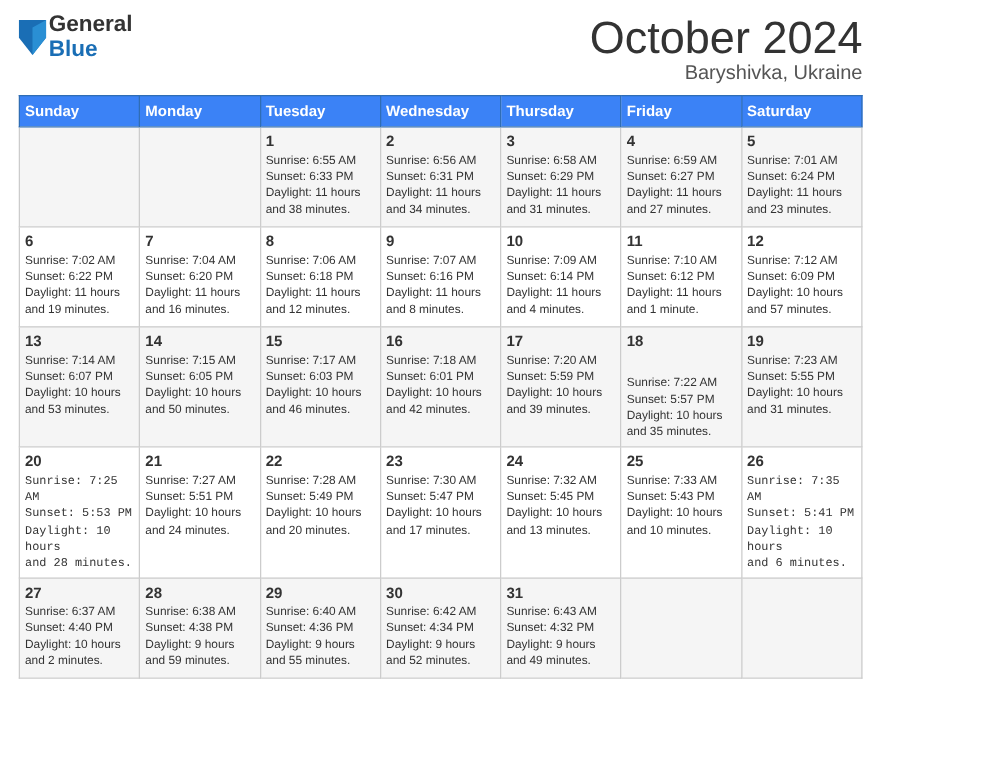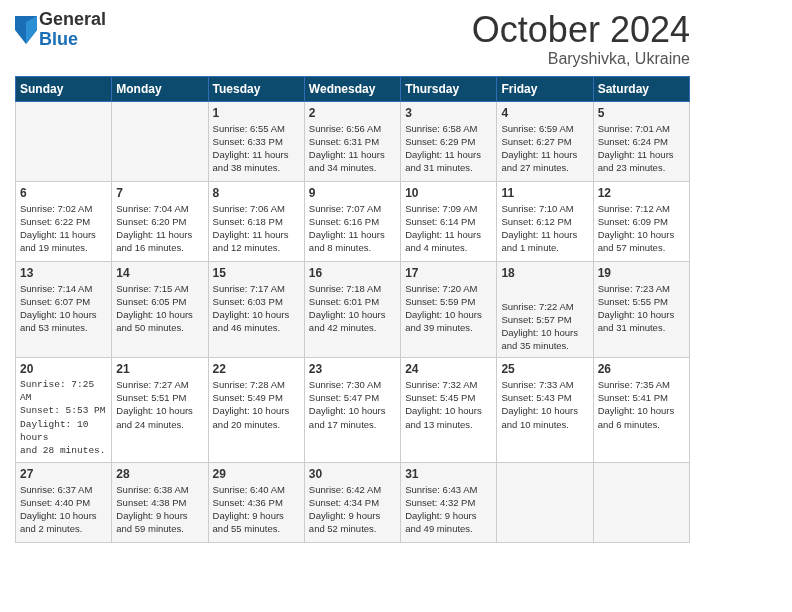--- a/index.html
+++ b/index.html
@@ -56,21 +56,21 @@
     .location {
       font-size: 16px;
       color: #555;
     }
     table {
       width: 100%;
       border-collapse: collapse;
       table-layout: fixed;
     }
     thead th {
-      background-color: #0c4a6e;
+      background-color: #3b82f6;
       color: #fff;
       font-size: 12px;
       font-weight: bold;
       padding: 5px 4px;
       text-align: left;
       border: 1px solid #2f6db5;
     }
     tbody td {
       border: 1px solid #ccc;
       vertical-align: top;
@@ -313,21 +313,21 @@
           </td>
           <td>
             <span class="day-number">25</span>
             <div class="day-info" style="white-space: pre-line;">Sunrise: 7:33 AM
 Sunset: 5:43 PM
 Daylight: 10 hours
 and 10 minutes.</div>
           </td>
           <td>
             <span class="day-number">26</span>
-            <div class="day-info" style="white-space: pre-line;">Sunrise: 7:35 AM
+            <div class="day-info" style="white-space: pre-line; font-family: Liberation Mono, monospace;">Sunrise: 7:35 AM
 Sunset: 5:41 PM
 Daylight: 10 hours
 and 6 minutes.</div>
           </td>
         </tr>
         <tr>
           <td>
             <span class="day-number">27</span>
             <div class="day-info" style="white-space: pre-line;">Sunrise: 6:37 AM
 Sunset: 4:40 PM

